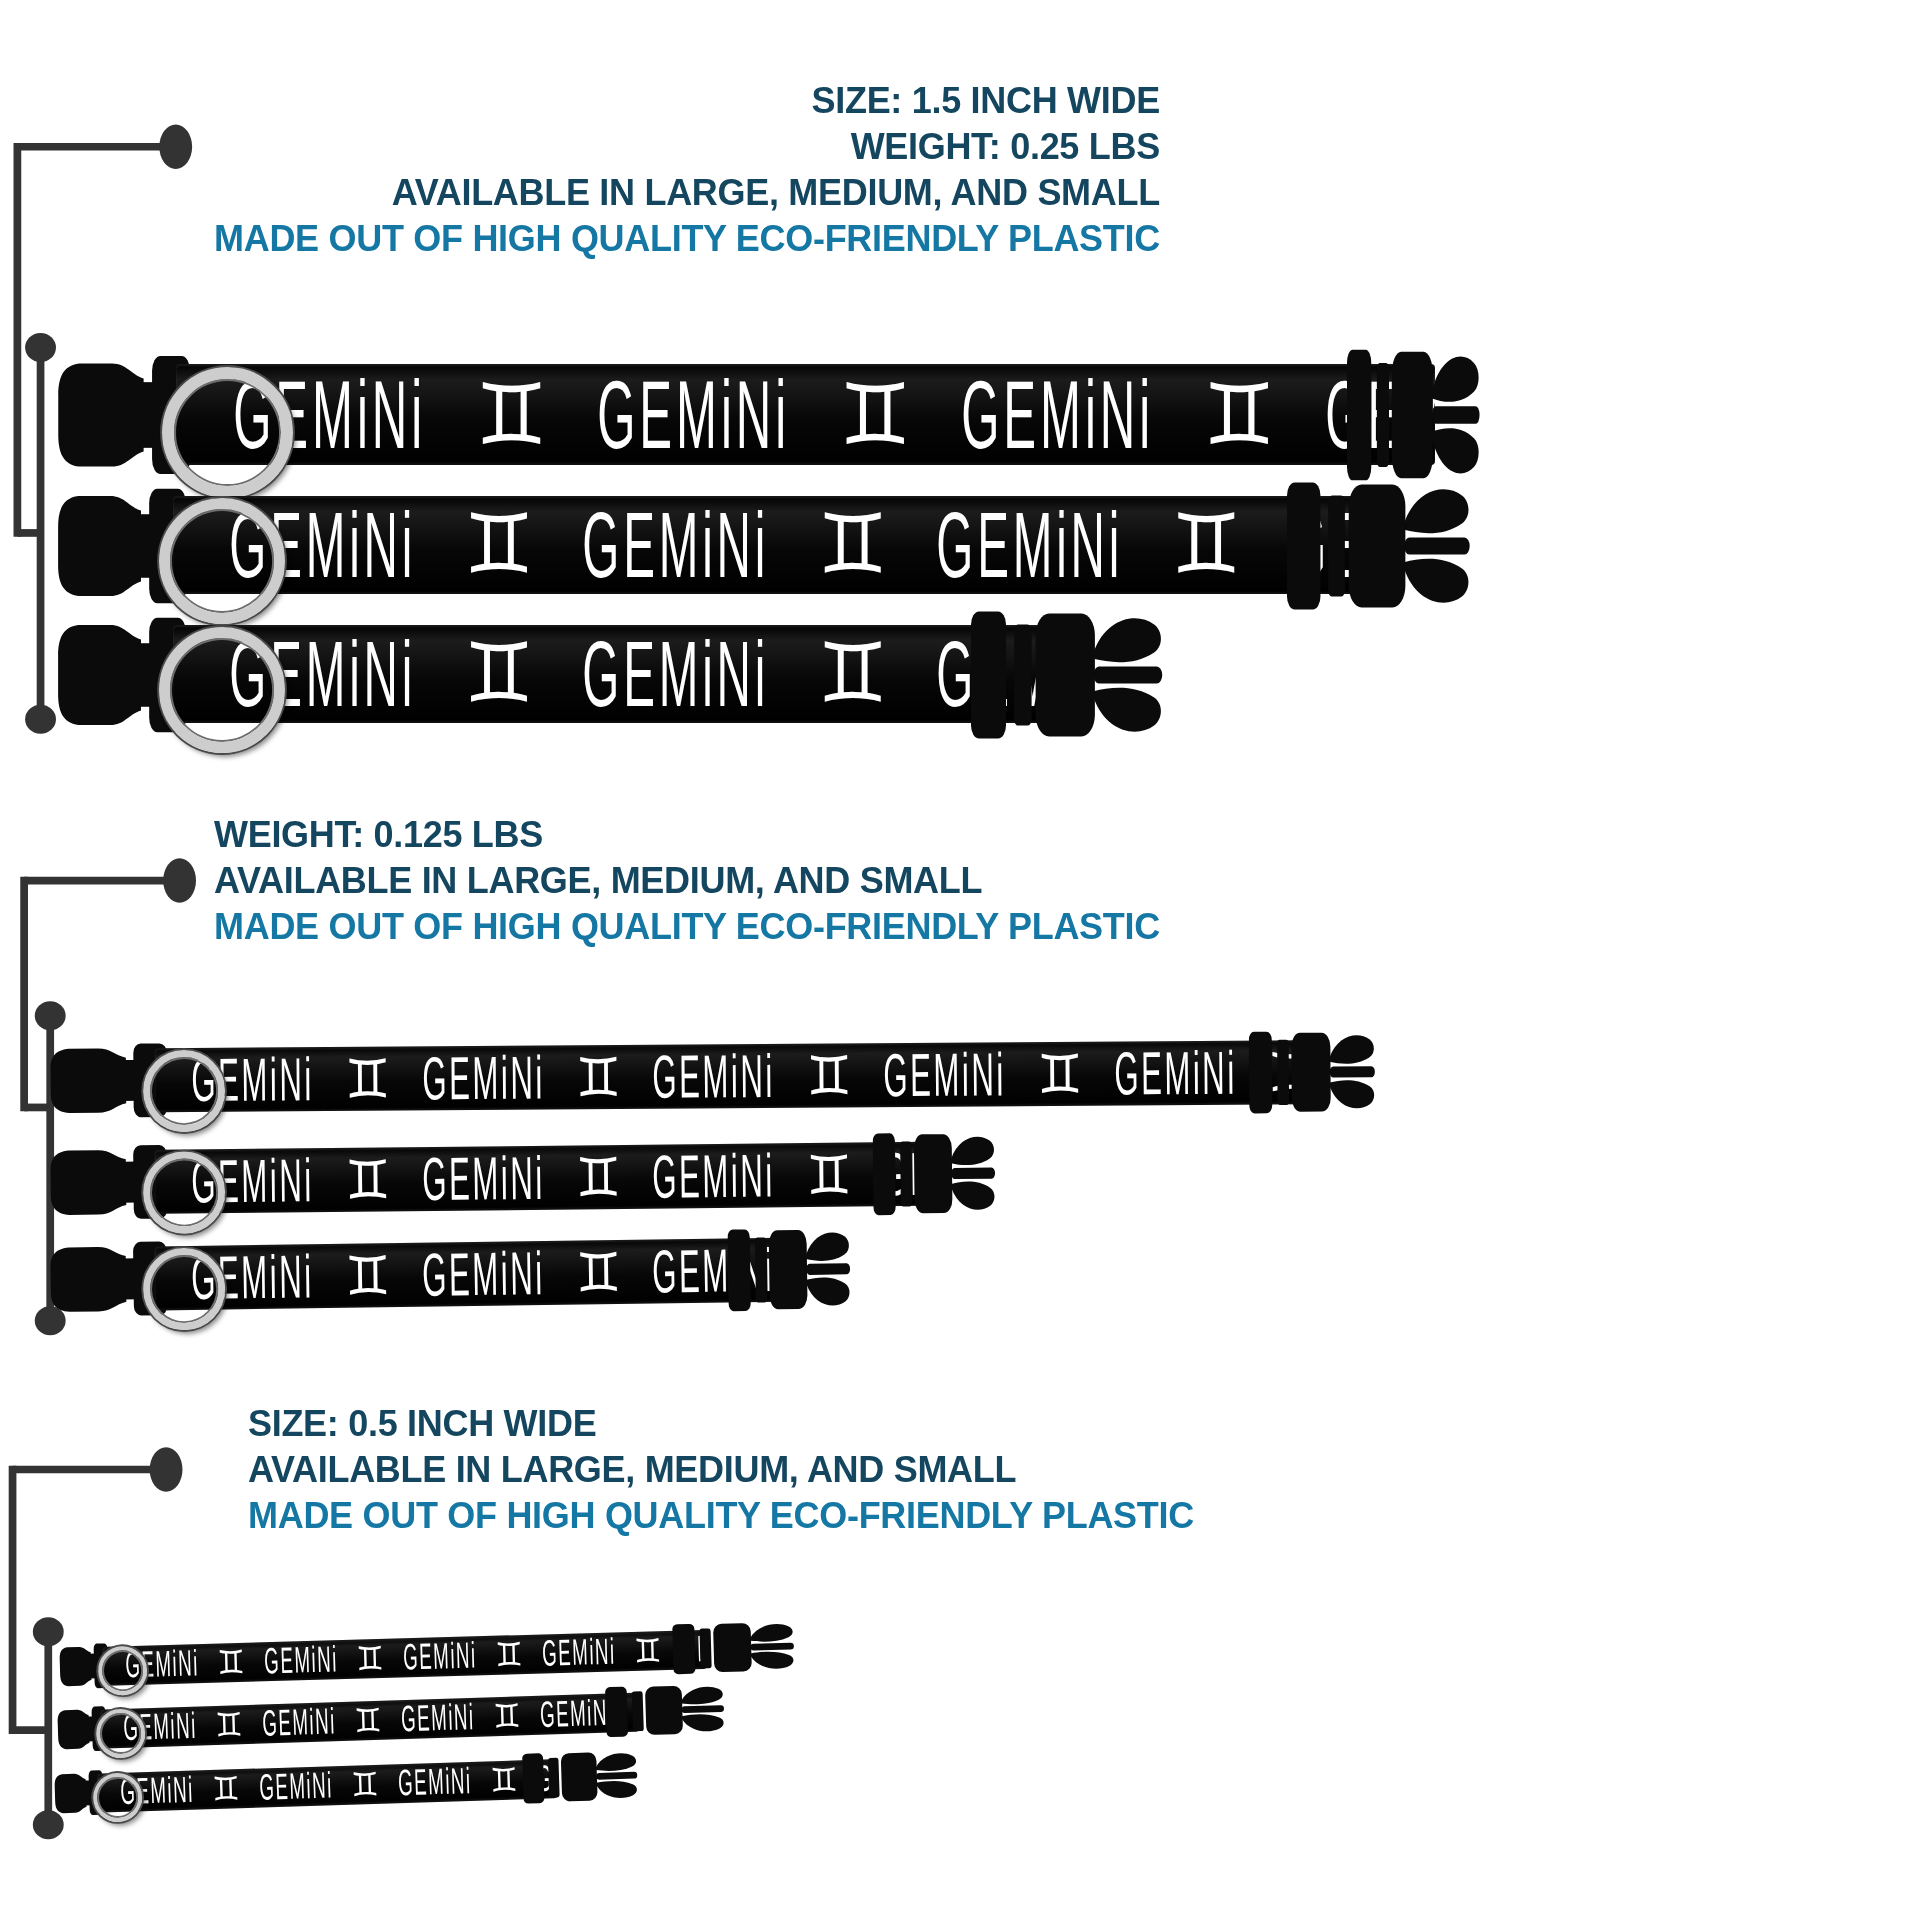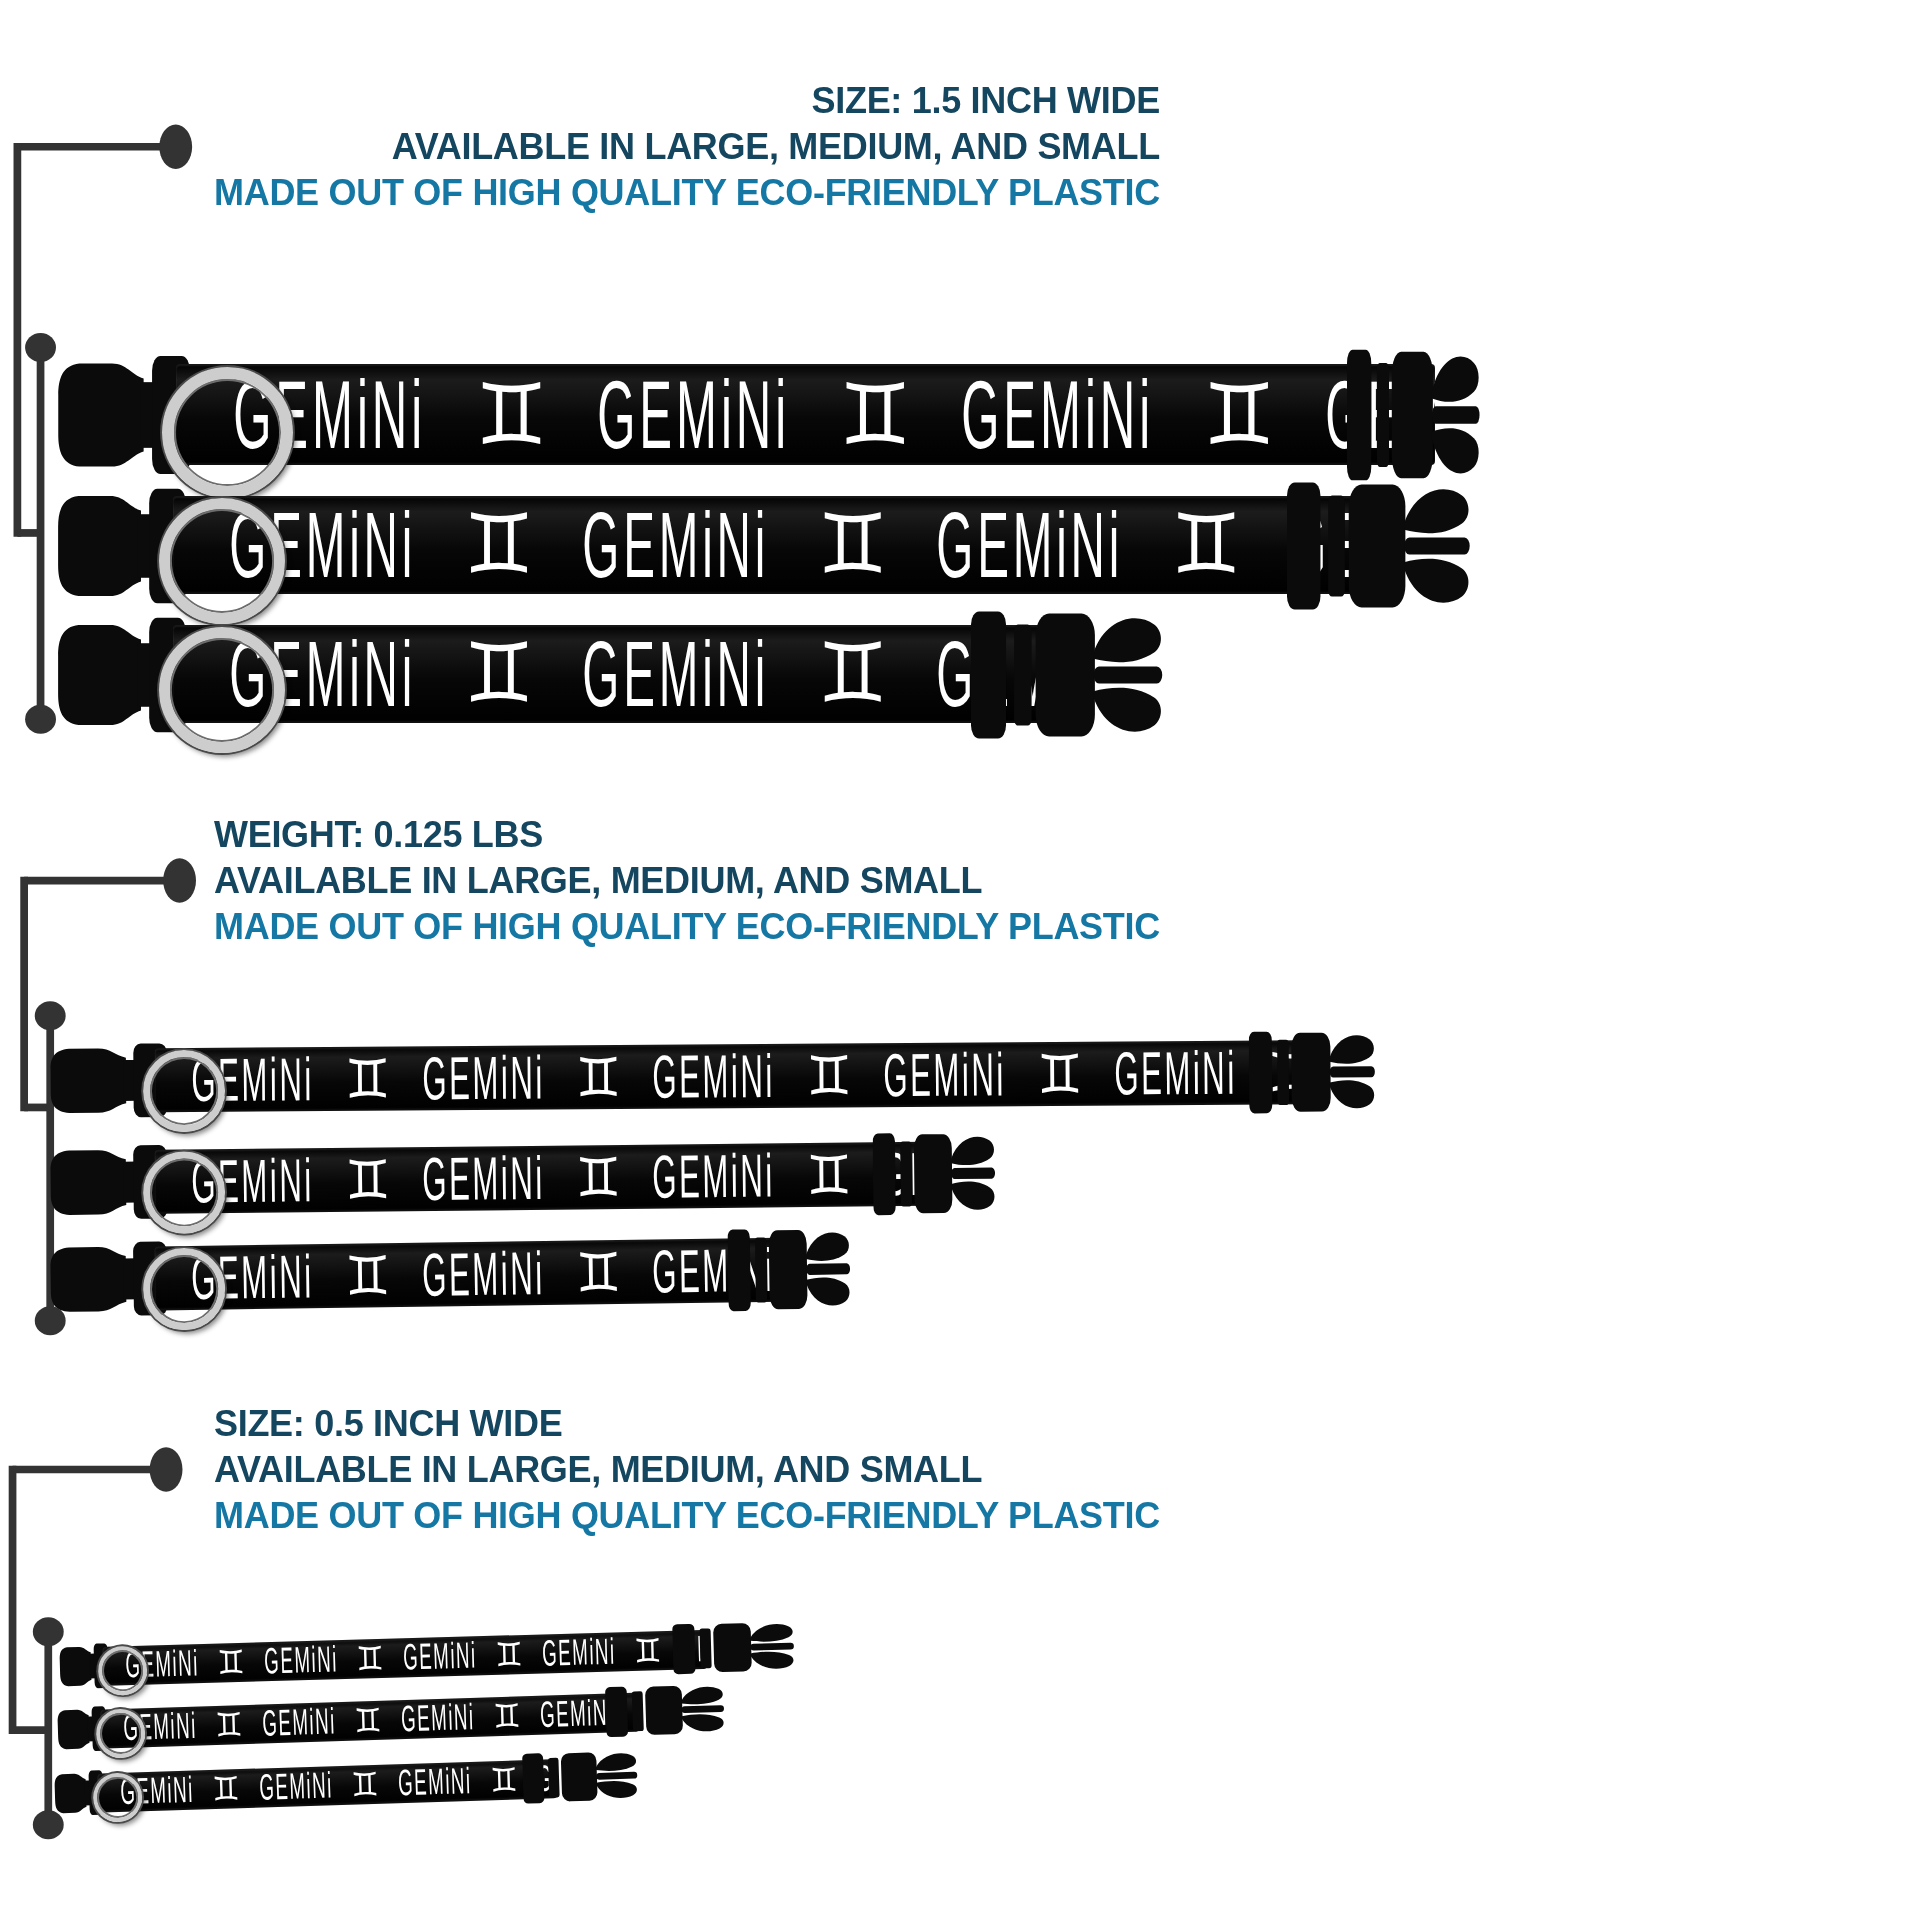--- a/index.html
+++ b/index.html
@@ -10,21 +10,21 @@
   }
   
   .info{position:absolute;left:214px;z-index:3;}
   .info .ln{
     font-weight:bold;font-size:36px;line-height:46px;
     letter-spacing:-0.3px;white-space:nowrap;color:var(--heading-color,#14465f);
   }
   .info .ln.material{color:var(--material-color,#1577a4);}
   .info-0{top:78px;text-align:right;}
   .info-1{top:812px;}
-  .info-2{top:1401px;}
+  .info-2{top:1401px;margin-left:34px;}
   
   #brackets{position:absolute;left:0;top:0;z-index:1;}
   
   #collars{position:absolute;inset:0;z-index:2;padding-left:12px;}
   .collar{position:absolute;}
   .collar svg{position:absolute;display:block;}
   .strap{
     position:absolute;display:flex;align-items:center;overflow:hidden;
     background:linear-gradient(180deg,#000 0%,#1c1c1c 16%,#070707 55%,#000 100%);
     border-radius:3.9px;
@@ -76,20 +76,21 @@
         <line x1="13" y1="1792" x2="50" y2="1792"></line>
         <line x1="50" y1="1690" x2="50" y2="1890"></line>
         <ellipse cx="172" cy="1522" rx="17" ry="23" stroke="none"></ellipse>
         <ellipse cx="50" cy="1690" rx="16" ry="15" stroke="none"></ellipse>
         <ellipse cx="50" cy="1890" rx="16" ry="15" stroke="none"></ellipse>
       </g>
     </svg>
 
   <div class="info info-0">
     <div class="ln">SIZE: 1.5 INCH WIDE</div>
+    <div class="ln">WEIGHT: 0.25 LBS</div>
     <div class="ln">AVAILABLE IN LARGE, MEDIUM, AND SMALL</div>
     <div class="ln material">MADE OUT OF HIGH QUALITY ECO-FRIENDLY PLASTIC</div>
   </div>
 
   <div class="info info-1">
     <div class="ln">WEIGHT: 0.125 LBS</div>
     <div class="ln">AVAILABLE IN LARGE, MEDIUM, AND SMALL</div>
     <div class="ln material">MADE OUT OF HIGH QUALITY ECO-FRIENDLY PLASTIC</div>
   </div>
 

